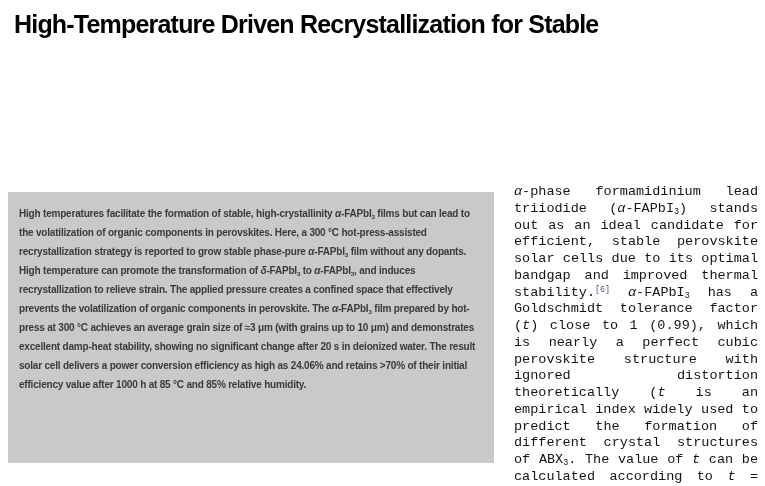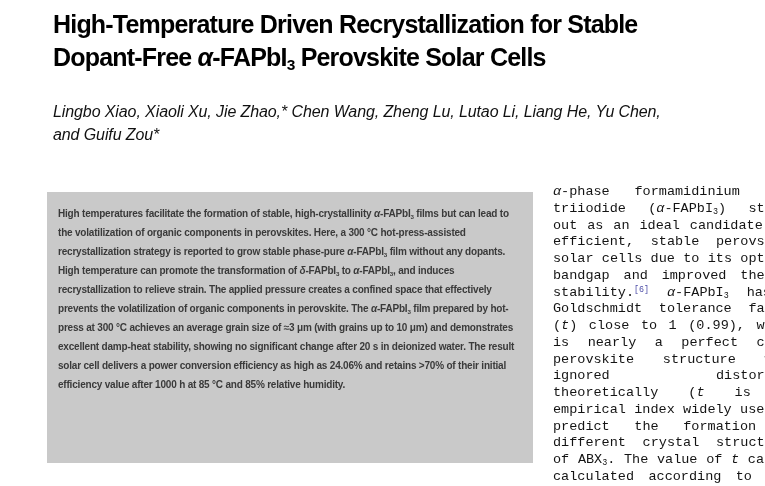--- a/index.html
+++ b/index.html
@@ -8,21 +8,21 @@
     --body_text:#141414;
     --title_text:#000000;
     --ref_link:#4d4da8;
   }
   *{margin:0;padding:0;box-sizing:border-box;}
   html,body{background:#ffffff;}
   body{
     width:765px;height:486px;overflow:hidden;position:relative;
     font-family:"Liberation Sans", sans-serif;
   }
-  .page{position:absolute;inset:0;background:#ffffff;margin-left:39px;}
+  .page{position:absolute;inset:0;background:#ffffff;}
 
   .title{
     position:absolute;left:14px;top:8px;width:740px;
     font-family:"Liberation Sans", sans-serif;
     font-weight:700;font-size:25px;line-height:33px;
     letter-spacing:-0.8px;color:var(--title_text);
   }
   .title .tline{display:block;white-space:nowrap;}
 
   .authors{
@@ -60,27 +60,22 @@
   sup.ref{color:var(--ref_link);}
   i{font-style:italic;}
 </style>
 </head>
 <body>
 
 <div class="page">
 
   <h1 class="title">
     <span class="tline">High-Temperature Driven Recrystallization for Stable</span>
-    <span class="tline">Dopant-Free <i>α</i>-FAPbI<sub>3</sub> Perovskite Solar Cells</span>
   </h1>
 
-  <div class="authors">
-    <span class="aline">Lingbo Xiao, Xiaoli Xu, Jie Zhao,* Chen Wang, Zheng Lu, Lutao Li, Liang He, Yu Chen,</span>
-    <span class="aline">and Guifu Zou*</span>
-  </div>
 
   <div class="abstract-box">
     <p>High temperatures facilitate the formation of stable, high-crystallinity <i>α</i>-FAPbI<sub>3</sub> films but can lead to the volatilization of organic components in perovskites. Here, a 300 °C hot-press-assisted recrystallization strategy is reported to grow stable phase-pure <i>α</i>-FAPbI<sub>3</sub> film without any dopants. High temperature can promote the transformation of <i>δ</i>-FAPbI<sub>3</sub> to <i>α</i>-FAPbI<sub>3</sub>, and induces recrystallization to relieve strain. The applied pressure creates a confined space that effectively prevents the volatilization of organic components in perovskite. The <i>α</i>-FAPbI<sub>3</sub> film prepared by hot-press at 300 °C achieves an average grain size of ≈3 μm (with grains up to 10 μm) and demonstrates excellent damp-heat stability, showing no significant change after 20 s in deionized water. The result solar cell delivers a power conversion efficiency as high as 24.06% and retains &gt;70% of their initial efficiency value after 1000 h at 85 °C and 85% relative humidity.</p>
   </div>
 
   <div class="right-col">
     <p><i>α</i>-phase formamidinium lead triiodide (<i>α</i>-FAPbI<sub>3</sub>) stands out as an ideal candidate for efficient, stable perovskite solar cells due to its optimal bandgap and improved thermal stability.<sup class="ref">[6]</sup> <i>α</i>-FAPbI<sub>3</sub> has a Goldschmidt tolerance factor (<i>t</i>) close to 1 (0.99), which is nearly a perfect cubic perovskite structure with ignored distortion theoretically (<i>t</i> is an empirical index widely used to predict the formation of different crystal structures of ABX<sub>3</sub>. The value of <i>t</i> can be calculated according to <i>t</i> = (r<sub>A</sub>+r<sub>B</sub>)/ (2r<sub>B</sub>+2r<sub>X</sub>)<sup>1/2</sup>, r<sub>A</sub>, r<sub>B</sub>, and r<sub>X</sub> represent the ionic radii of A-, B-, and X-site ions, respectively).<sup class="ref">[7]</sup> However, photo-inactive <i>δ</i>-FAPbI<sub>3</sub> is easily formed because of its low formation energy, the residual <i>δ</i>-FAPbI<sub>3</sub> forces <i>α</i>-FAPbI<sub>3</sub> to undergo a reverse phase transition back</p>
   </div>
 
 </div>

